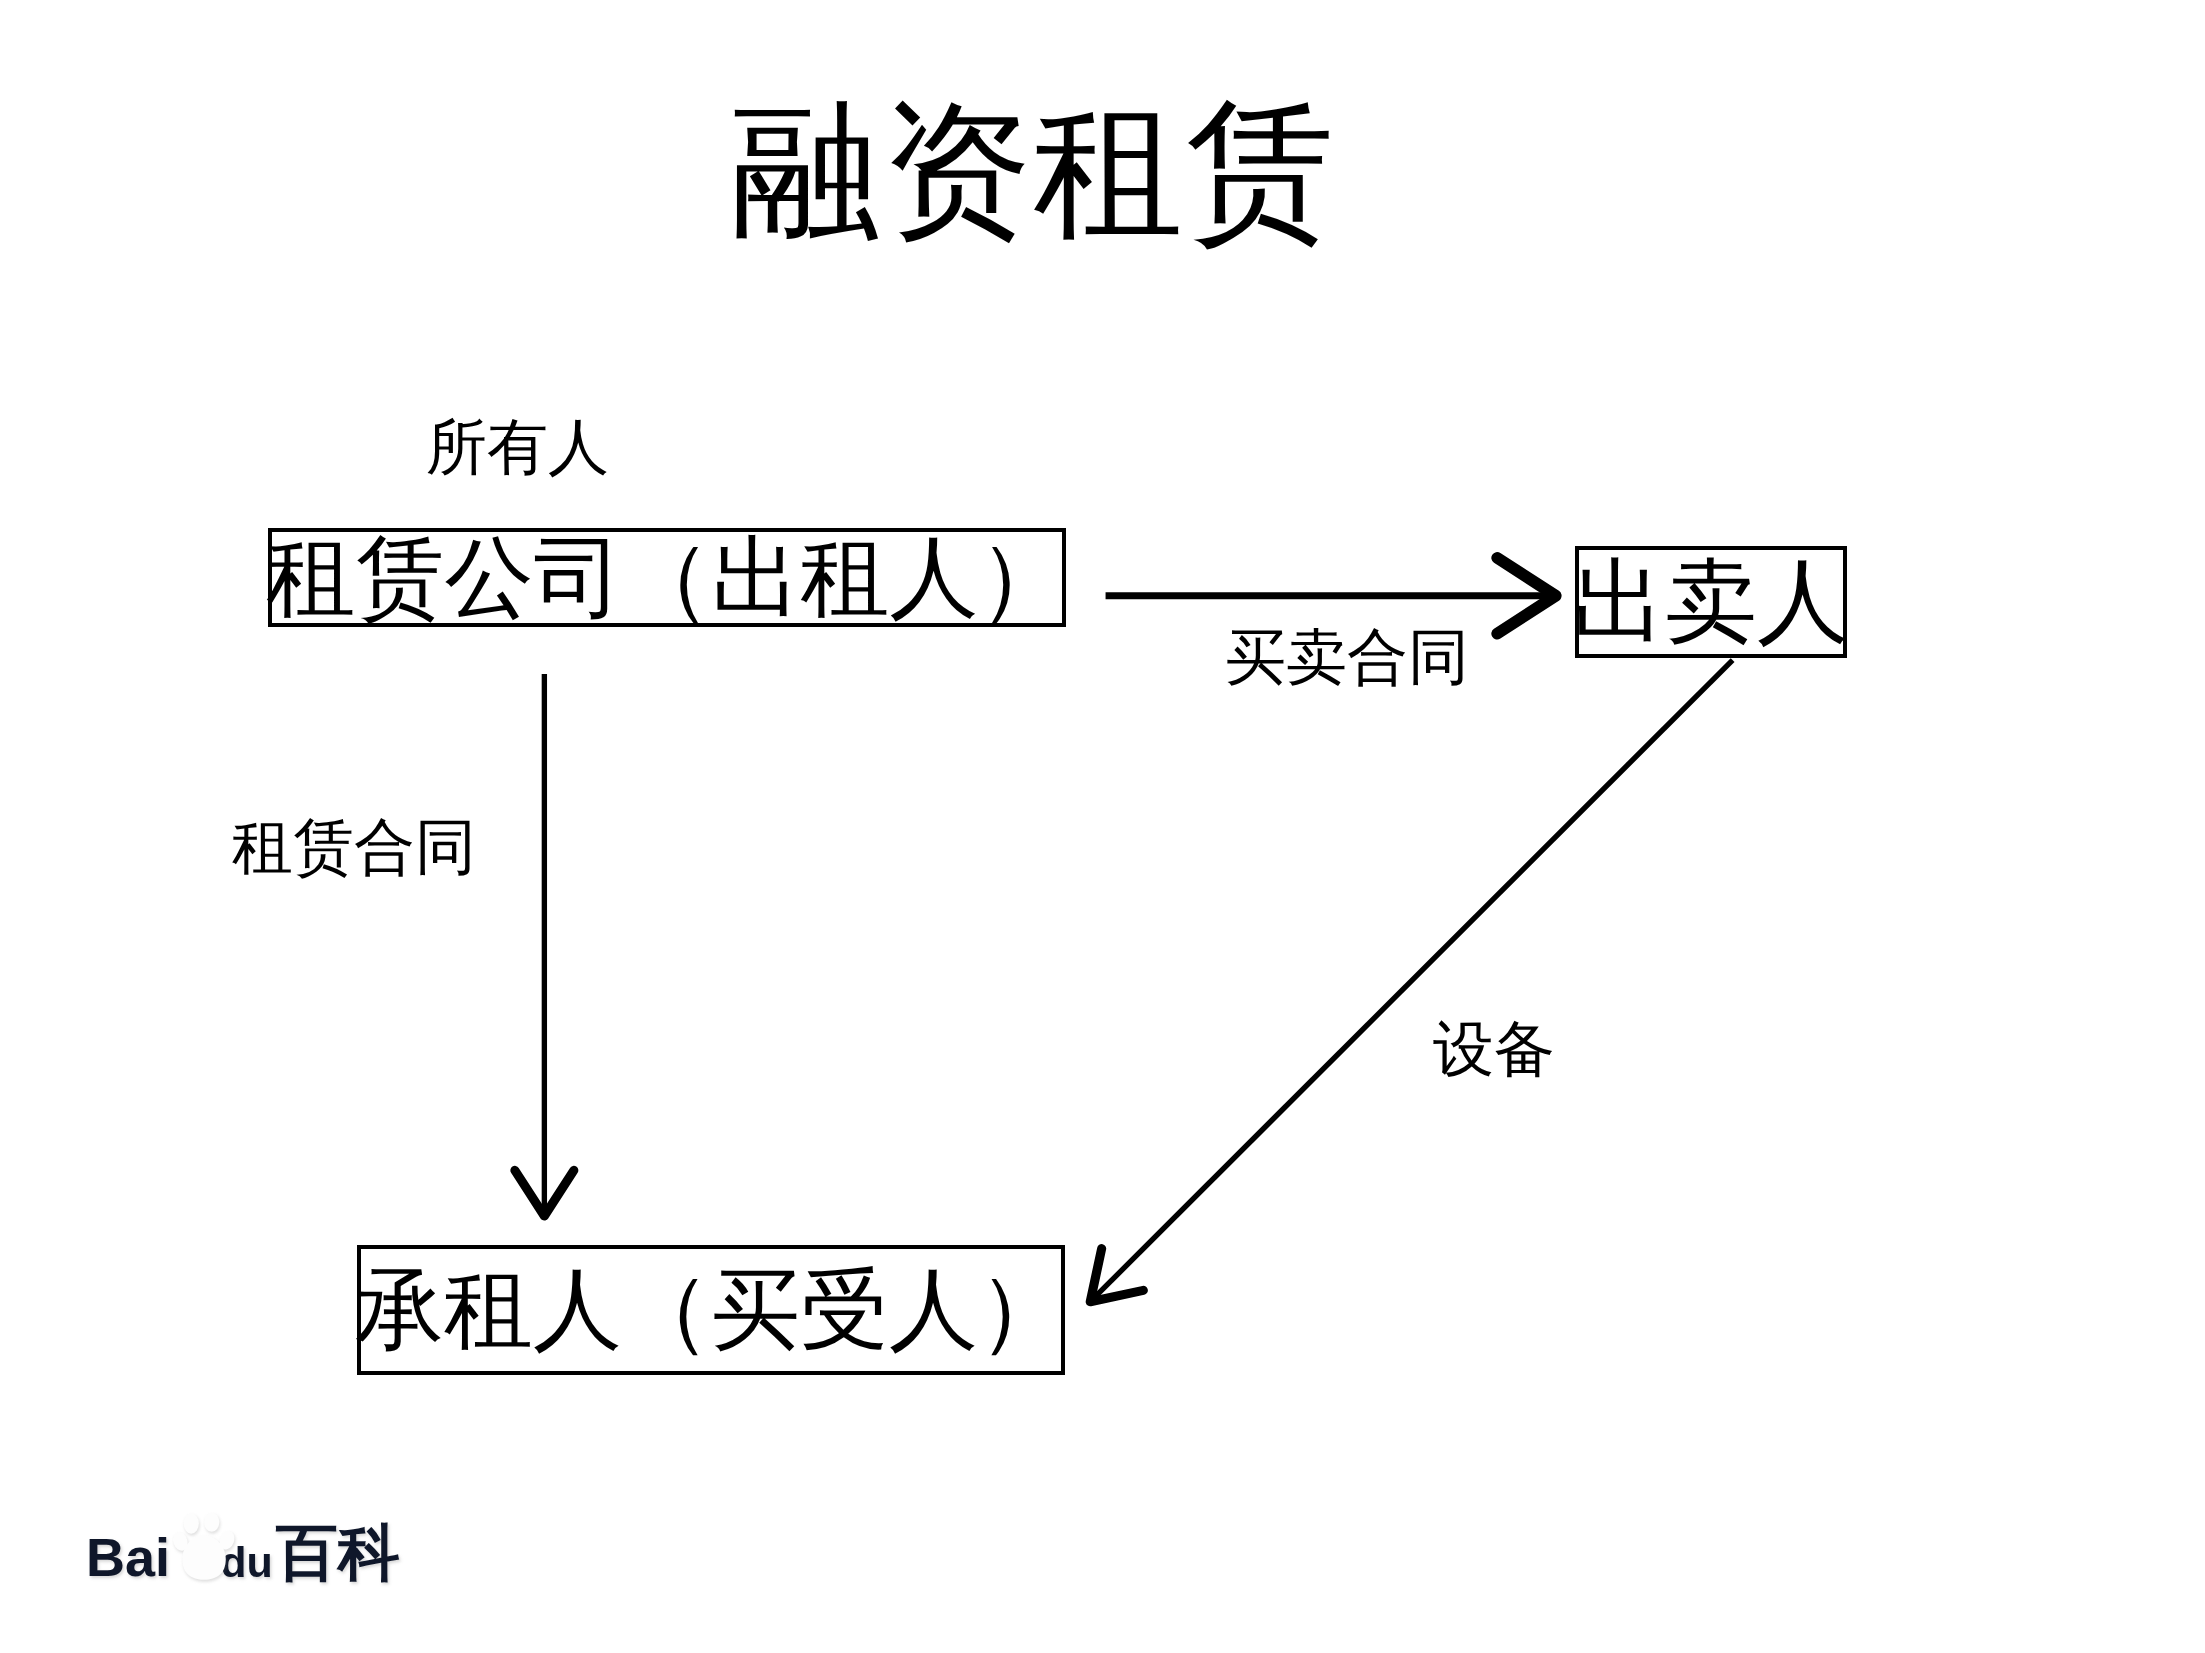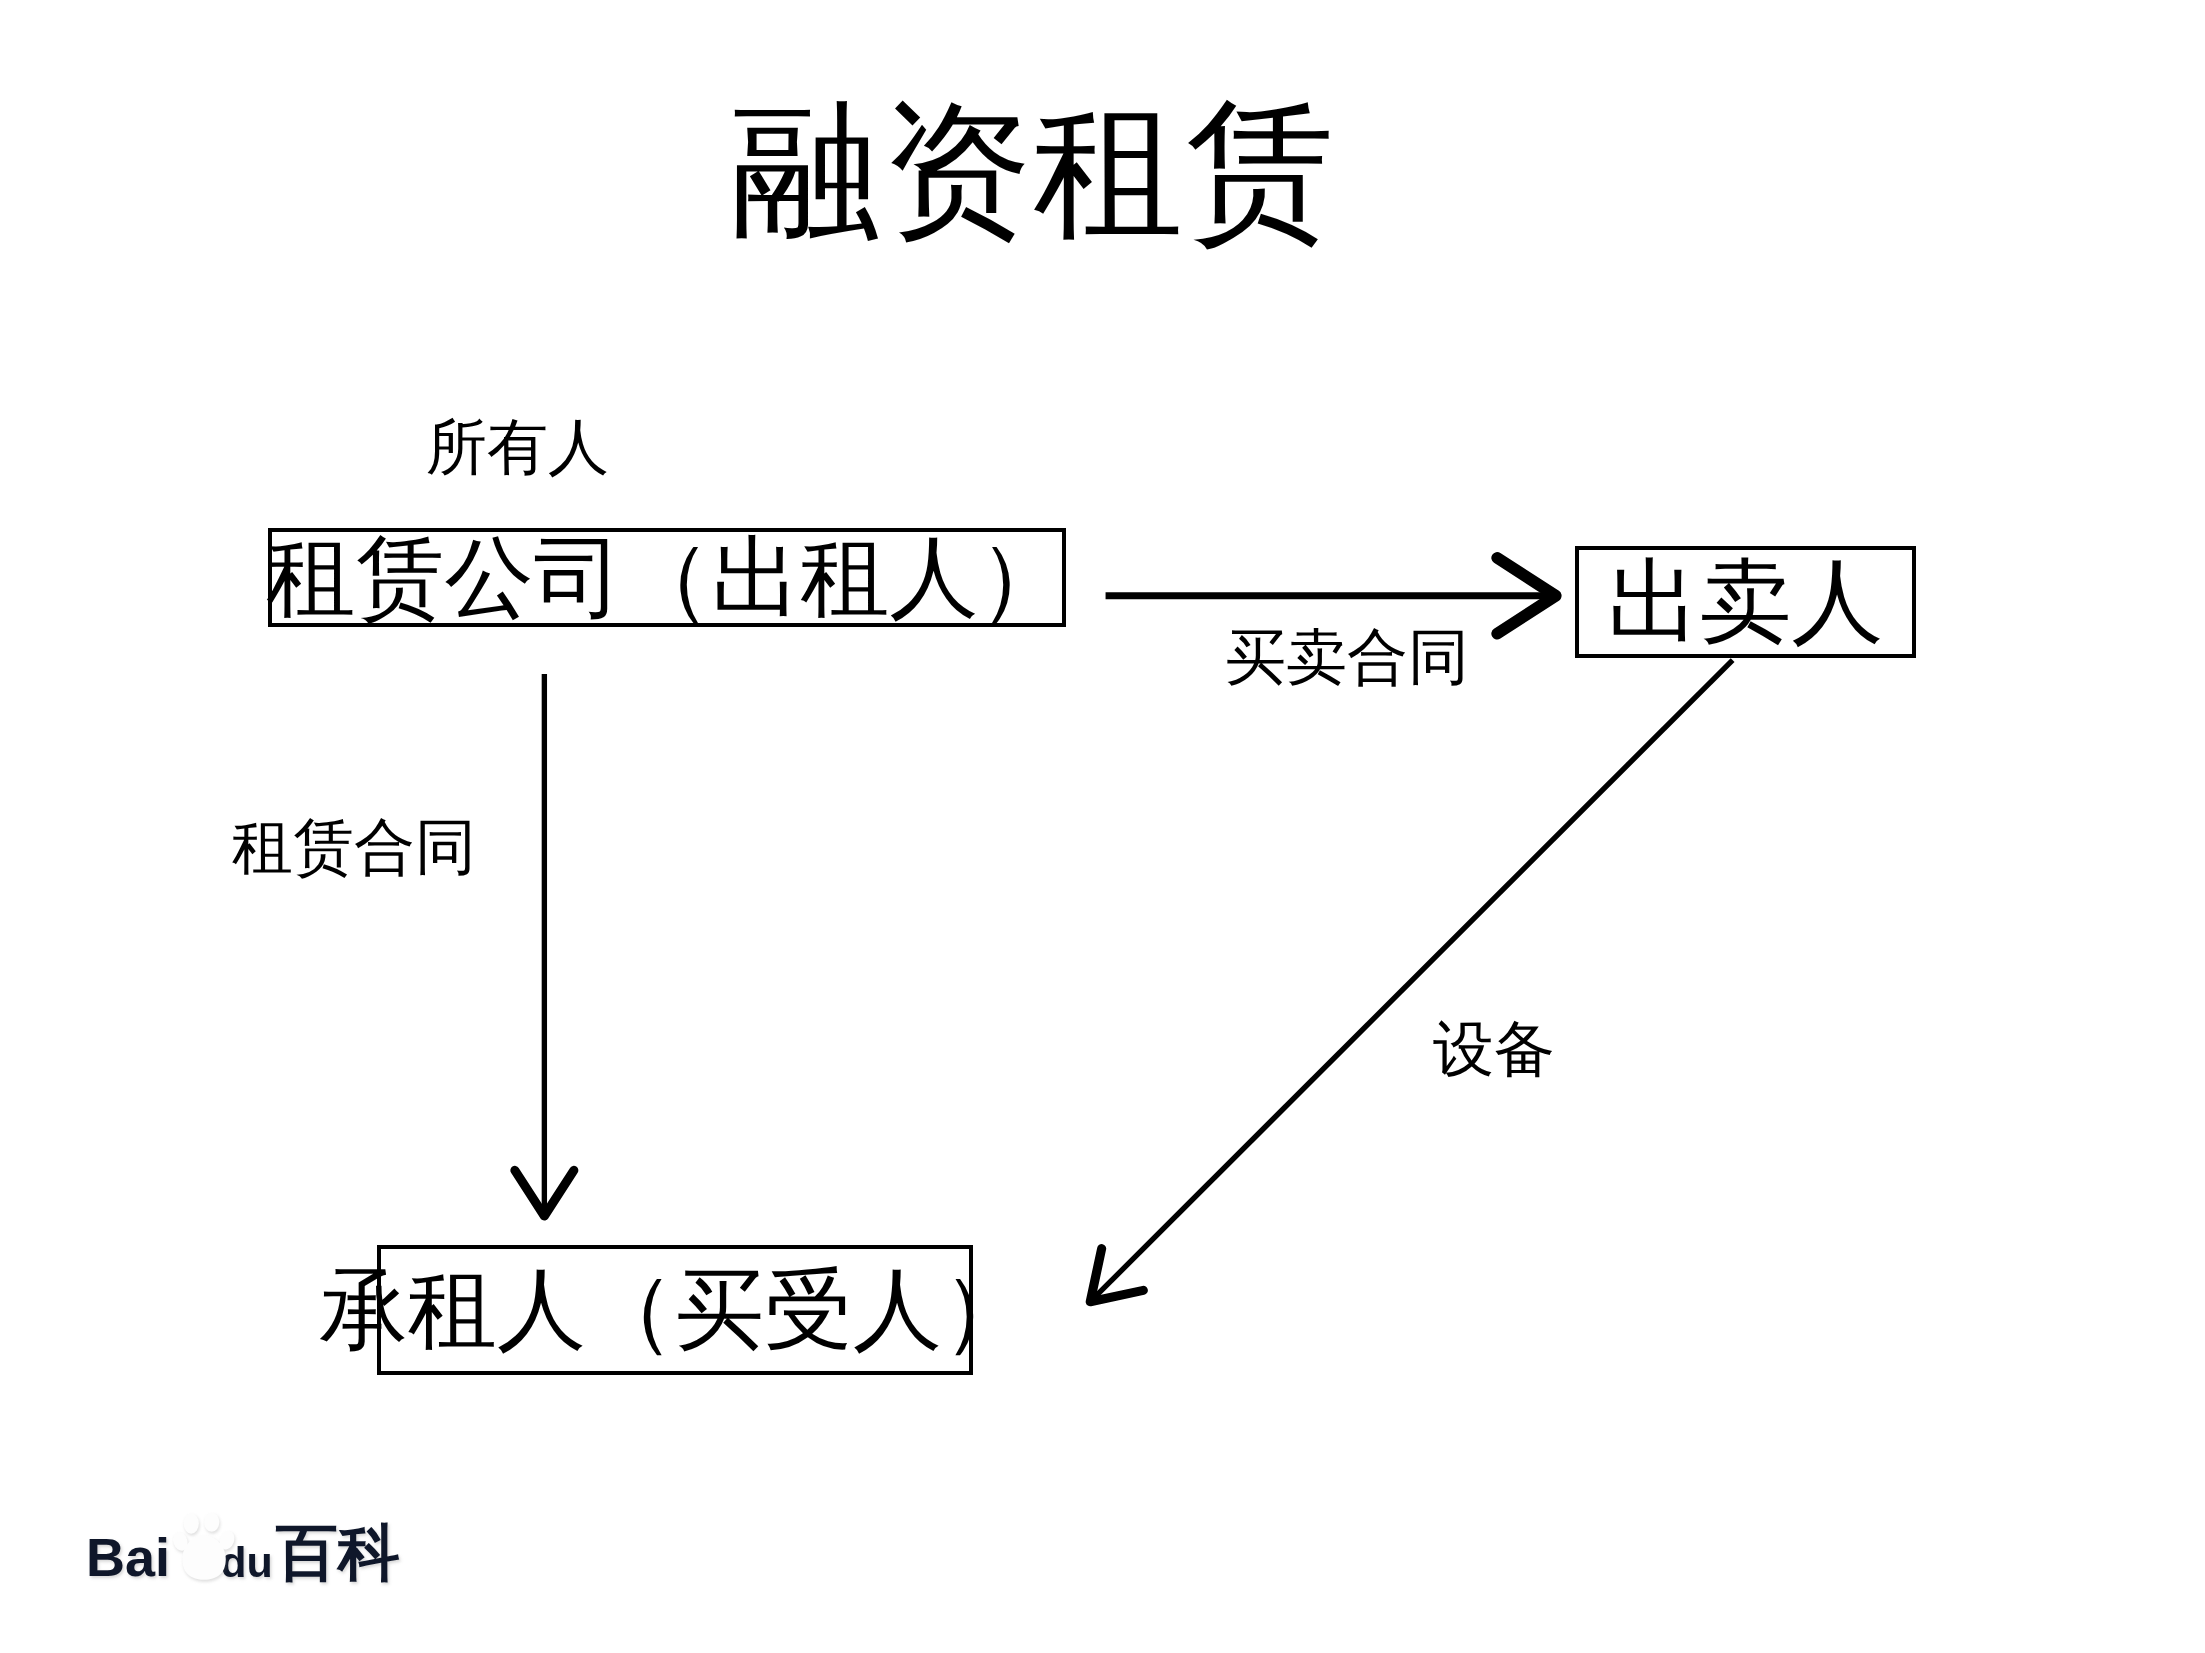--- a/index.html
+++ b/index.html
@@ -19,22 +19,22 @@
   #owner-label{left:426px;top:413px;}
   #sale-label{left:1225px;top:623px;}
   #lease-label{left:232px;top:813px;}
   #equipment-label{left:1433px;top:1015px;}
   .node{
     border:4.6px solid #000;background:#fff;
     display:flex;align-items:center;justify-content:center;
     white-space:nowrap;box-sizing:border-box;
   }
   #lessor-box{left:268px;top:528px;width:798px;height:99px;font-size:89px;}
-  #seller-box{left:1575px;top:546px;width:341px;height:112px;font-size:92px;text-align:center;}
-  #lessee-box{left:377px;top:1245px;width:596px;height:130px;font-size:89px;}
+  #seller-box{left:1575px;top:546px;width:272px;height:112px;font-size:92px;text-align:center;}
+  #lessee-box{left:357px;top:1245px;width:708px;height:130px;font-size:89px;}
   #edges{left:0;top:0;}
   #footnote{
     left:429px;top:1406px;font-size:60px;line-height:1.23;white-space:nowrap;
   }
   #watermark{
     left:86px;top:1507px;height:77px;
     display:flex;align-items:flex-end;
     color:#0f172a;
     text-shadow:1.5px 2.3px 3.1px rgba(110,110,110,0.28);
     font-family:Liberation Sans, sans-serif;

